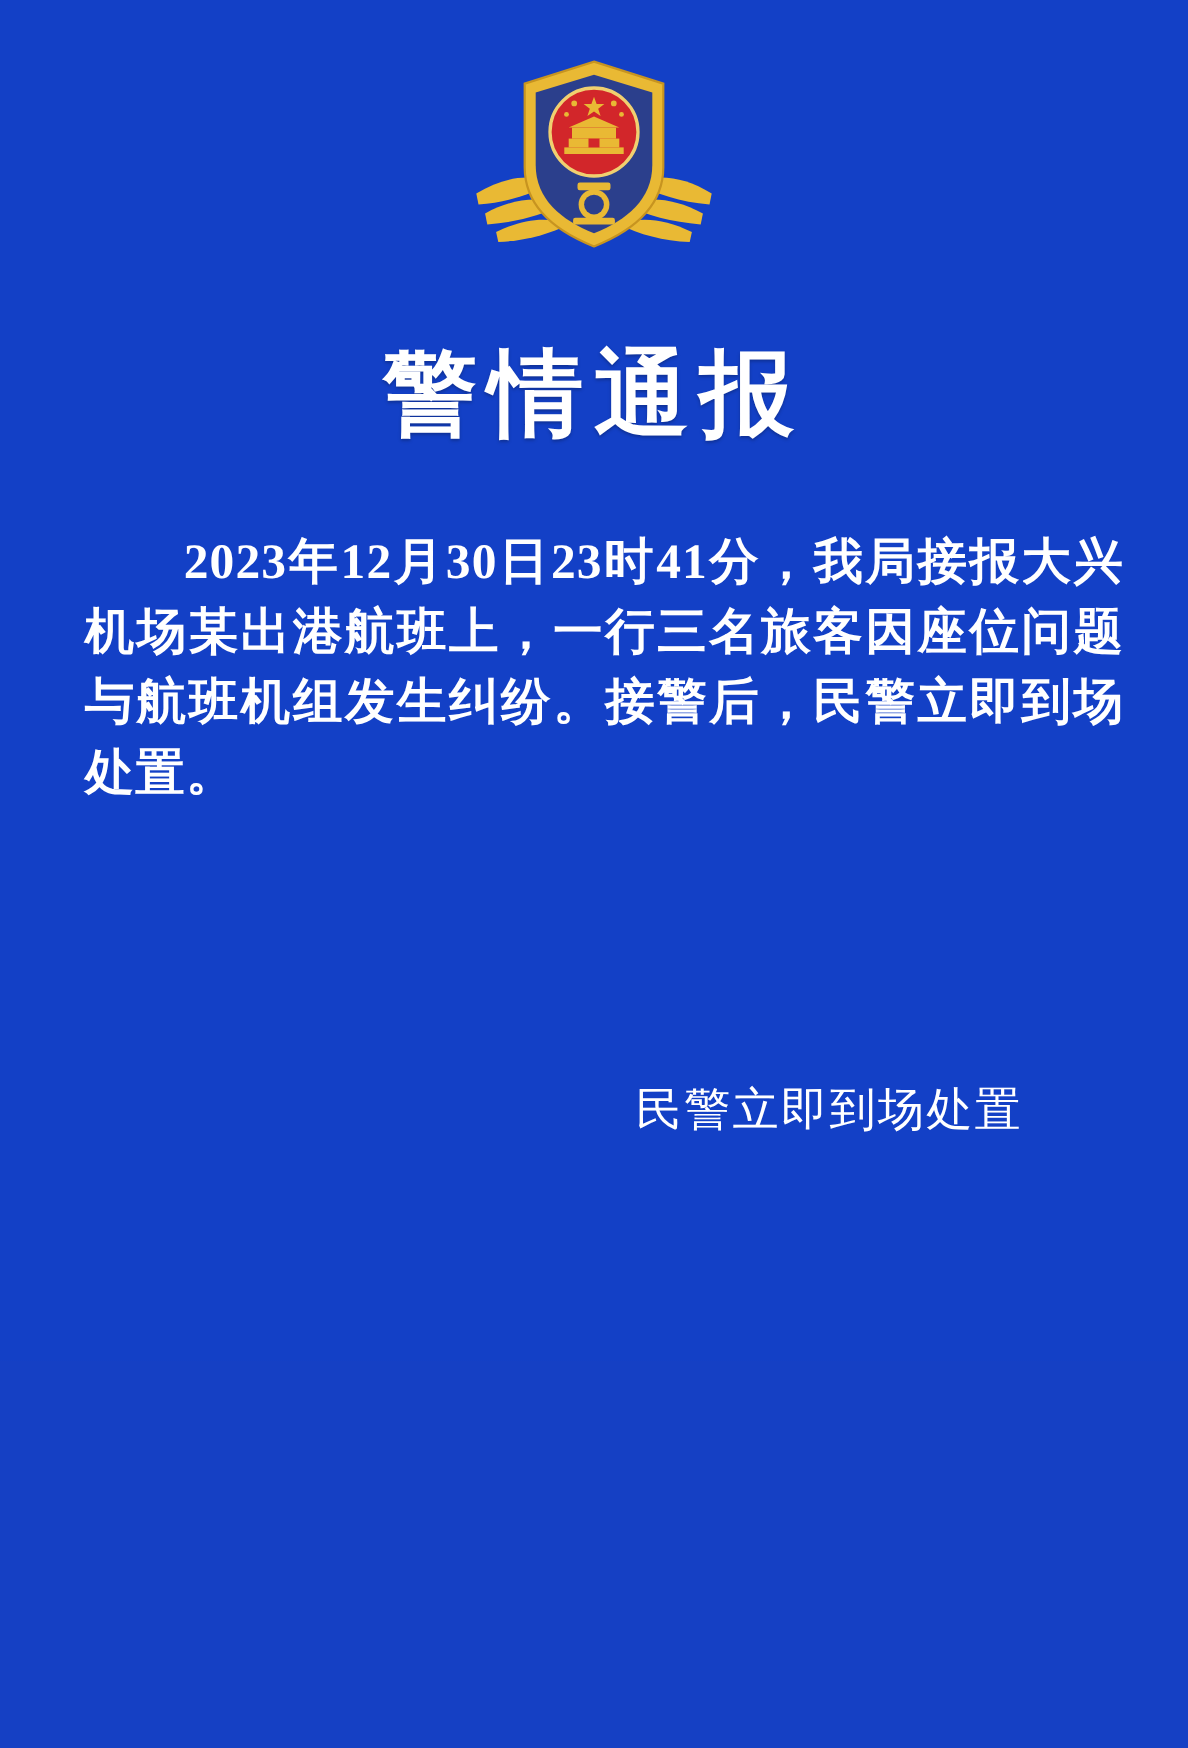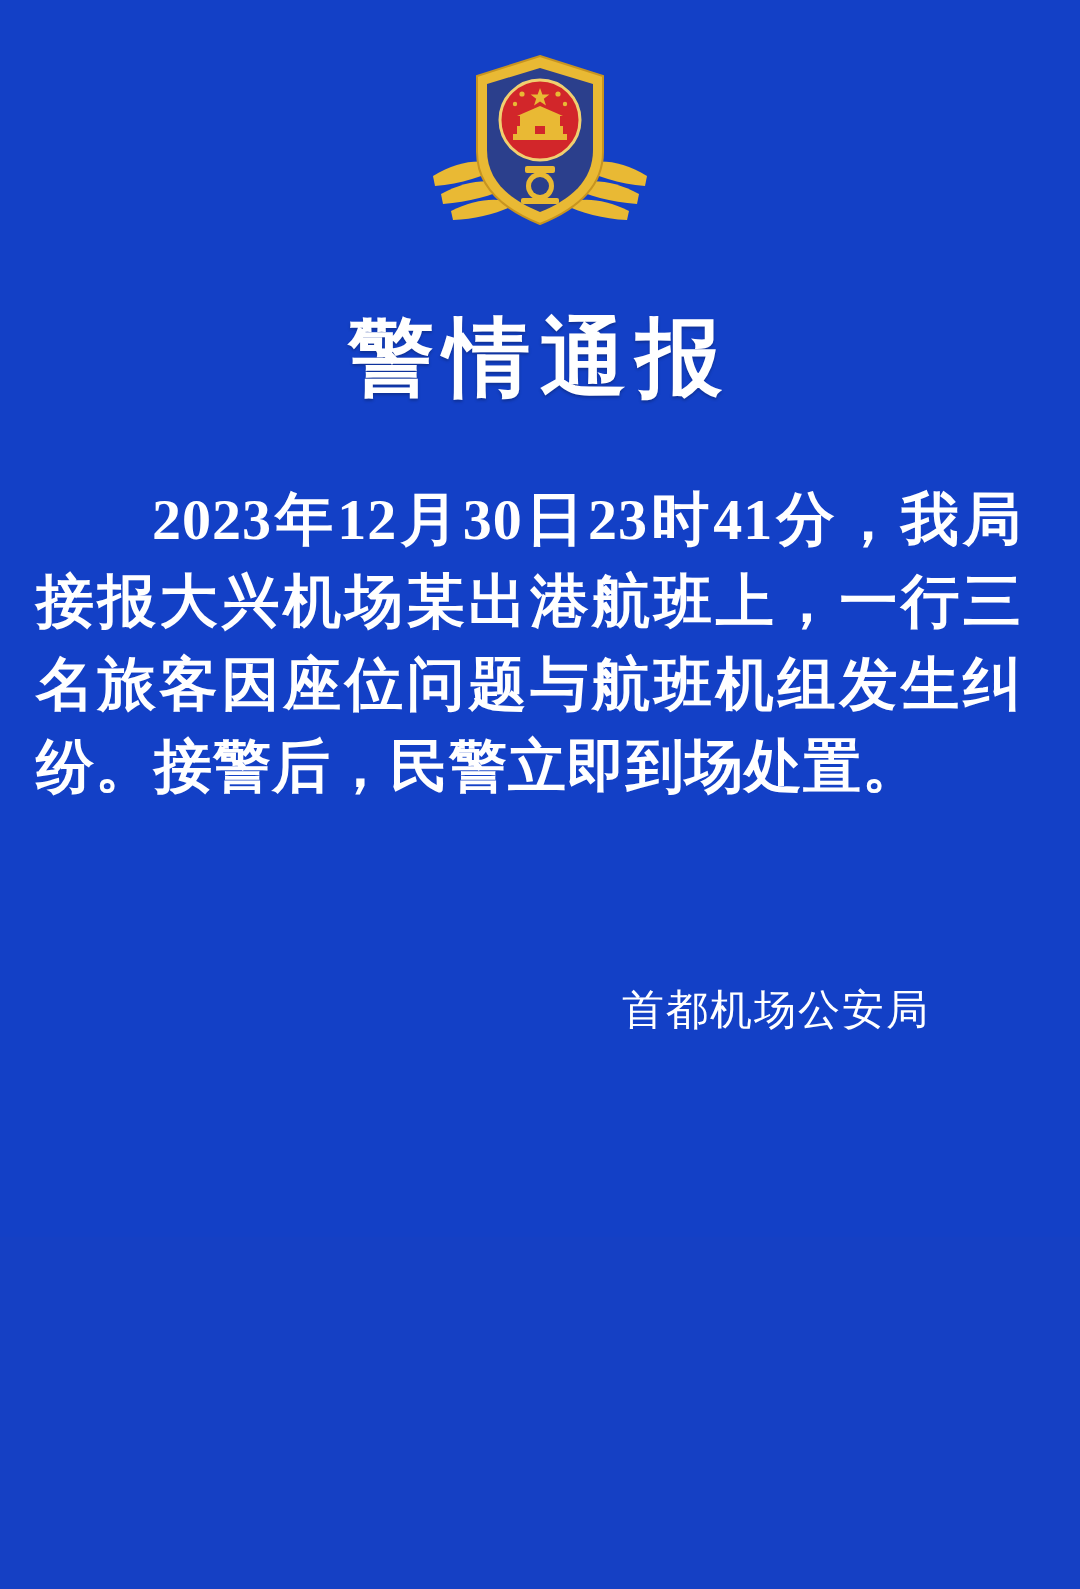--- a/index.html
+++ b/index.html
@@ -45,22 +45,22 @@
     font-weight: bold;
     font-size: 86px;
     letter-spacing: 10px;
     color: #ffffff;
     margin-top: 42px;
     text-shadow: 0 2px 3px rgba(0,0,0,0.25);
   }
 
   
   .body-text {
-    margin: 62px 58px 0 36px;
-    font-size: 58px;
+    margin: 62px 58px 0 77px;
+    font-size: 45px;
     line-height: 1.42;
     letter-spacing: 1px;
     text-align: justify;
     text-justify: inter-ideograph;
     font-weight: bold;
   }
   .body-text p {
     margin: 0 0 2px 0;
     text-indent: 2em;
   }
@@ -128,16 +128,16 @@
     </div>
   </div>
 
   <div class="title">警情通报</div>
 
   <div class="body-text">
     <p>2023年12月30日23时41分，我局接报大兴机场某出港航班上，一行三名旅客因座位问题与航班机组发生纠纷。接警后，民警立即到场处置。</p>
   </div>
 
   <div class="signature">
-    <div>首都机场公安局</div>
+    <div>民警立即到场处置</div>
   </div>
 
 </div>
 
 </body></html>

